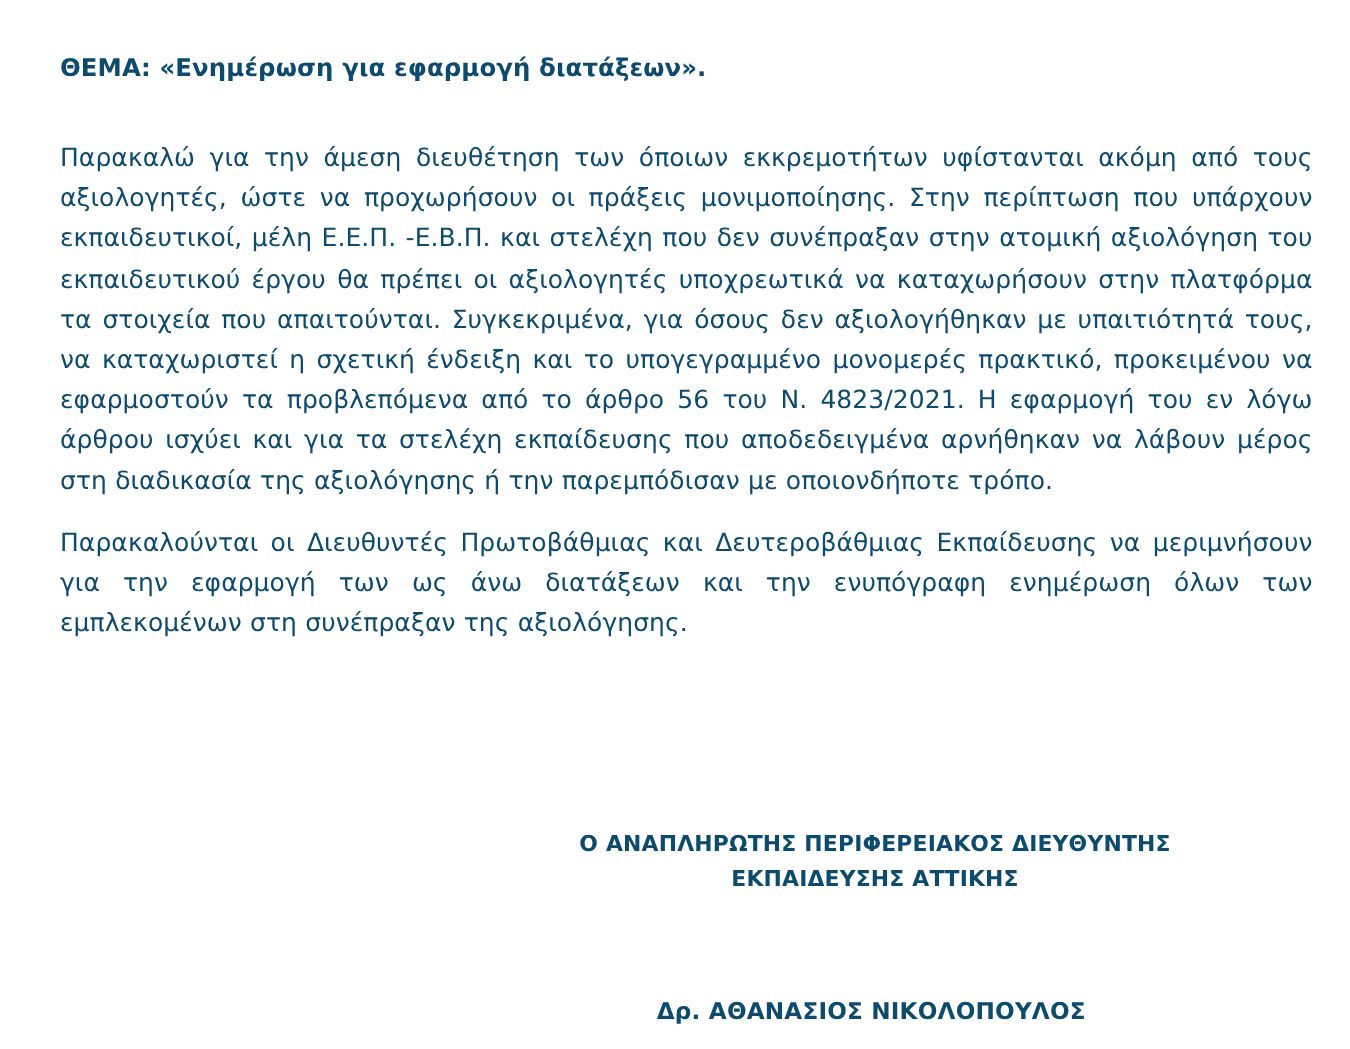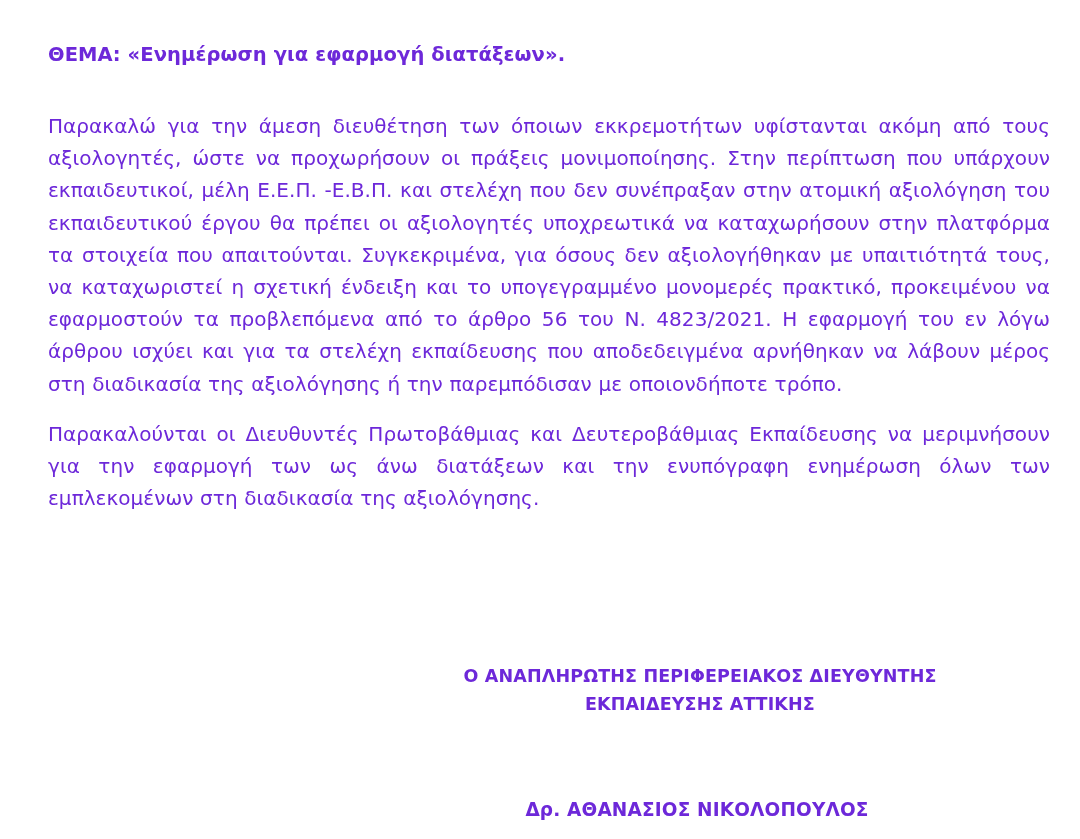--- a/index.html
+++ b/index.html
@@ -8,21 +8,21 @@
     padding: 0;
     background: #ffffff;
   }
   .page {
     position: relative;
     width: 1080px;
     height: 839px;
     background: #ffffff;
     overflow: hidden;
     font-family: "DejaVu Sans", "Liberation Sans", sans-serif;
-    color: #6d28d9;
+    color: #0c4a6e;
     -webkit-font-smoothing: antialiased;
   }
 
   
   .doc-title {
     position: absolute;
     left: 48px;
     top: 41px;
     width: 1002px;
     font-size: 19.5px;
@@ -82,21 +82,21 @@
 </style>
 </head>
 <body>
 
 <div class="page">
 
   <div class="doc-title">ΘΕΜΑ: «Ενημέρωση για εφαρμογή διατάξεων».</div>
 
   <div class="body-block">
     <p class="para p1">Παρακαλώ για την άμεση διευθέτηση των όποιων εκκρεμοτήτων υφίστανται ακόμη από τους αξιολογητές, ώστε να προχωρήσουν οι πράξεις μονιμοποίησης. Στην περίπτωση που υπάρχουν εκπαιδευτικοί, μέλη Ε.Ε.Π. -Ε.Β.Π. και στελέχη που δεν συνέπραξαν στην ατομική αξιολόγηση του εκπαιδευτικού έργου θα πρέπει οι αξιολογητές υποχρεωτικά να καταχωρήσουν στην πλατφόρμα τα στοιχεία που απαιτούνται. Συγκεκριμένα, για όσους δεν αξιολογήθηκαν με υπαιτιότητά τους, να καταχωριστεί η σχετική ένδειξη και το υπογεγραμμένο μονομερές πρακτικό, προκειμένου να εφαρμοστούν τα προβλεπόμενα από το άρθρο 56 του Ν. 4823/2021. Η εφαρμογή του εν λόγω άρθρου ισχύει και για τα στελέχη εκπαίδευσης που αποδεδειγμένα αρνήθηκαν να λάβουν μέρος στη διαδικασία της αξιολόγησης ή την παρεμπόδισαν με οποιονδήποτε τρόπο.</p>
-    <p class="para p2">Παρακαλούνται οι Διευθυντές Πρωτοβάθμιας και Δευτεροβάθμιας Εκπαίδευσης να μεριμνήσουν για την εφαρμογή των ως άνω διατάξεων και την ενυπόγραφη ενημέρωση όλων των εμπλεκομένων στη διαδικασία της αξιολόγησης.</p>
+    <p class="para p2">Παρακαλούνται οι Διευθυντές Πρωτοβάθμιας και Δευτεροβάθμιας Εκπαίδευσης να μεριμνήσουν για την εφαρμογή των ως άνω διατάξεων και την ενυπόγραφη ενημέρωση όλων των εμπλεκομένων στη συνέπραξαν της αξιολόγησης.</p>
   </div>
 
   <div class="sign-title">
     <span class="line">Ο ΑΝΑΠΛΗΡΩΤΗΣ ΠΕΡΙΦΕΡΕΙΑΚΟΣ ΔΙΕΥΘΥΝΤΗΣ</span>
     <span class="line">ΕΚΠΑΙΔΕΥΣΗΣ ΑΤΤΙΚΗΣ</span>
   </div>
 
   <div class="sign-name">Δρ. ΑΘΑΝΑΣΙΟΣ ΝΙΚΟΛΟΠΟΥΛΟΣ</div>
 
 </div>

